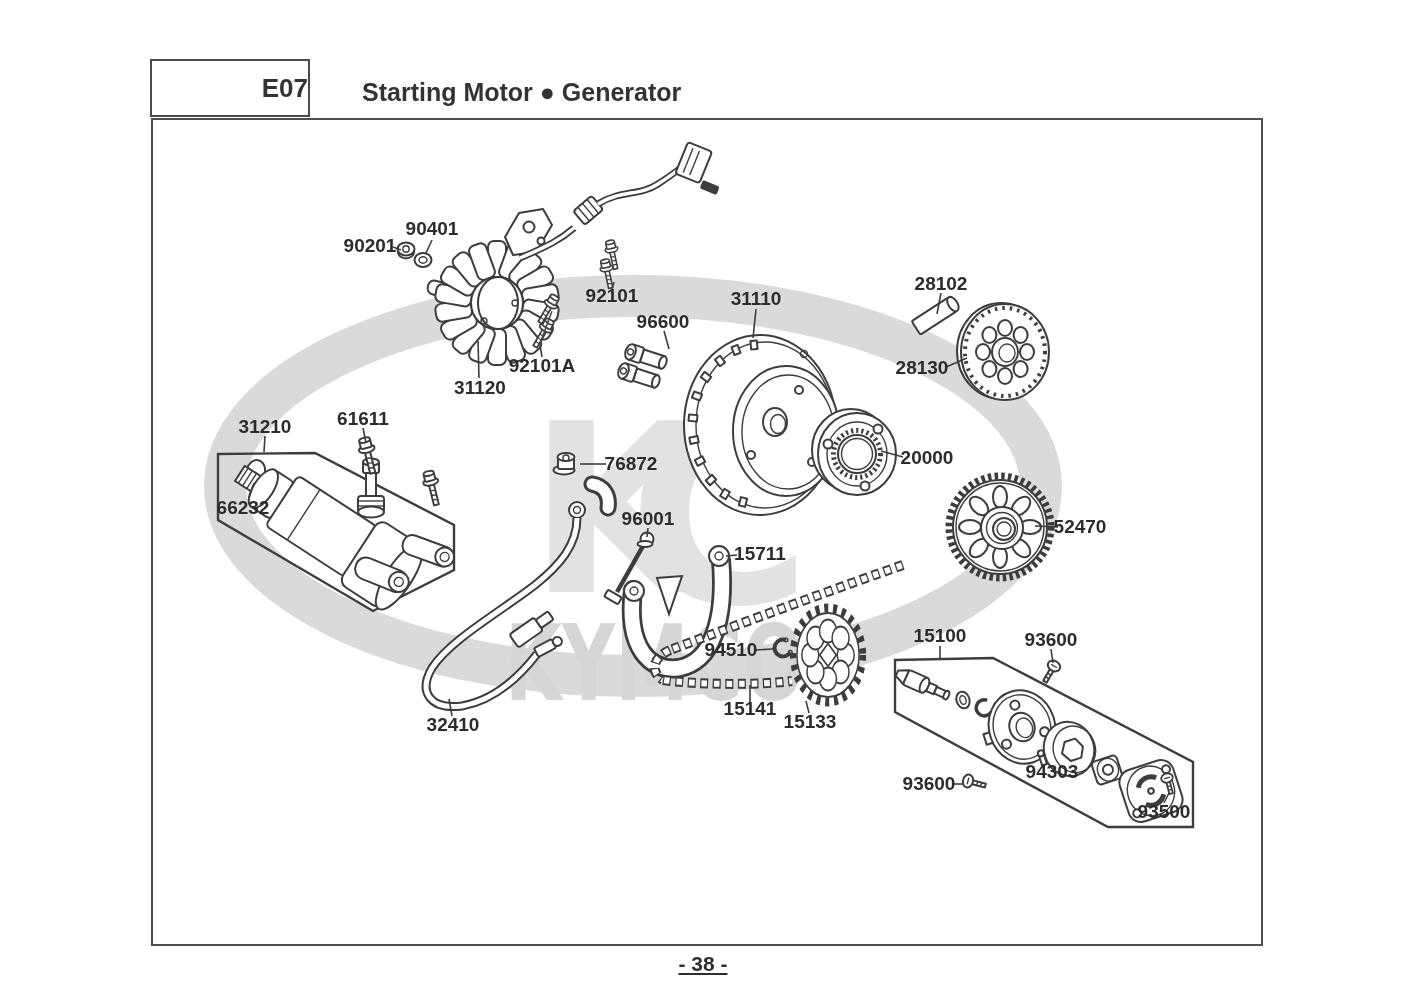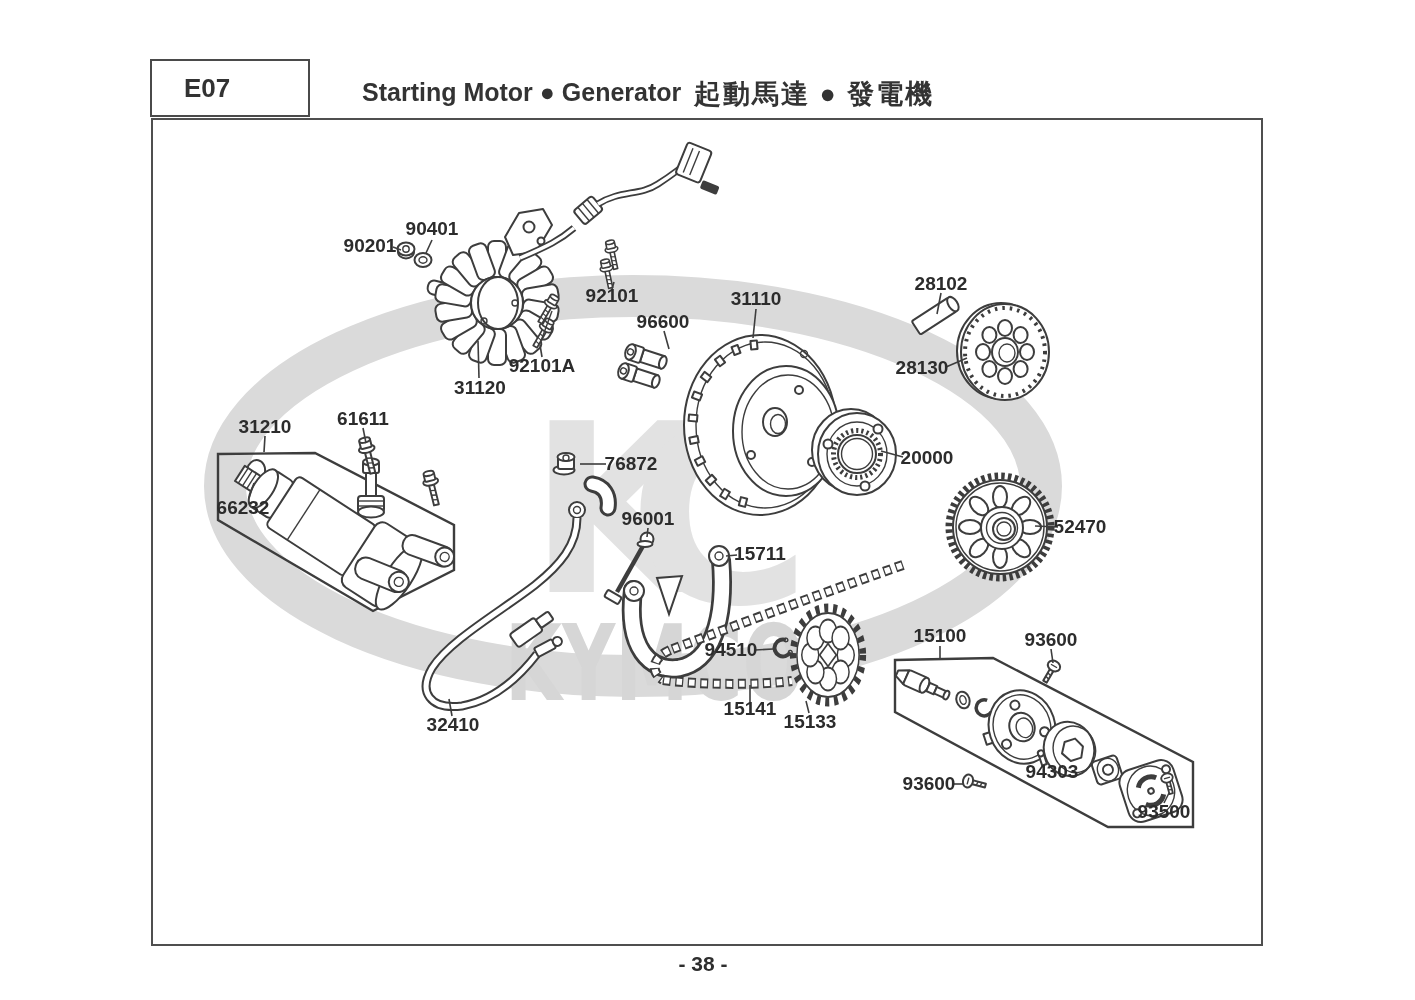--- a/index.html
+++ b/index.html
@@ -1,47 +1,46 @@
 <!DOCTYPE html>
 <html><head>
 <meta charset="utf-8">
 <style>
   html,body{margin:0;padding:0;background:#ffffff;}
   .page{position:relative;width:1415px;height:1000px;background:#fff;
         font-family:"Liberation Sans",sans-serif;overflow:hidden;}
   .code-box{position:absolute;left:150px;top:59px;width:160px;height:58px;
         border:2px solid #4a4a4a;box-sizing:border-box;display:flex;
-        align-items:center;justify-content:flex-start;
+        align-items:center;justify-content:flex-end;
         font:700 26px "Liberation Sans",sans-serif;color:#333;padding-left:32px;}
   .title-en{position:absolute;left:362px;top:78px;
         font:700 25px "Liberation Sans",sans-serif;color:#333;white-space:nowrap;}
   .title-zh{position:absolute;left:694px;top:76px;
         font:700 27px "Liberation Sans",sans-serif;color:#333;white-space:nowrap;letter-spacing:2px;}
   .main-box{position:absolute;left:151px;top:118px;width:1112px;height:828px;
         border:2px solid #4f4f4f;box-sizing:border-box;}
   .page-num{position:absolute;left:703px;top:964px;transform:translate(-50%,-50%);
-        font:600 21px "Liberation Sans",sans-serif;color:#2e2e2e;white-space:nowrap;}
+        font:600 21px "Liberation Sans",sans-serif;color:#2e2e2e;white-space:nowrap;text-decoration:underline;}
   .plabel{position:absolute;transform:translate(-50%,-50%);
         font:700 19px "Liberation Sans",sans-serif;color:#2c2c2c;white-space:nowrap;}
   svg{position:absolute;left:0;top:0;}
   .w{fill:#fff;stroke:#3d3d3d;stroke-width:2;stroke-linejoin:round;stroke-linecap:round;}
   .n{fill:none;stroke:#3d3d3d;stroke-width:2;stroke-linejoin:round;stroke-linecap:round;}
   .thin{fill:none;stroke:#3d3d3d;stroke-width:1.4;}
   .lead{stroke:#3d3d3d;stroke-width:1.6;}
 </style>
 </head>
 <body>
 
 <div class="page">
 
   <div class="code-box">
     <span>E07</span>
   </div>
   <div class="title-en">Starting Motor ● Generator</div>
-  <div class="title-zh">起動馬達 ● 發電機</div>
   <div class="main-box"></div>
 
   <svg width="1415" height="1000" viewBox="0 0 1415 1000">
     <defs>
       <g id="petal">
           <rect x="-9" y="-62" width="18" height="36" rx="6" class="w"></rect>
         </g>
       <g id="bolt">
         <rect x="-2.6" y="5" width="5.2" height="23" class="w"></rect>
         <line x1="-2.6" y1="12" x2="2.6" y2="13" class="thin"></line>

